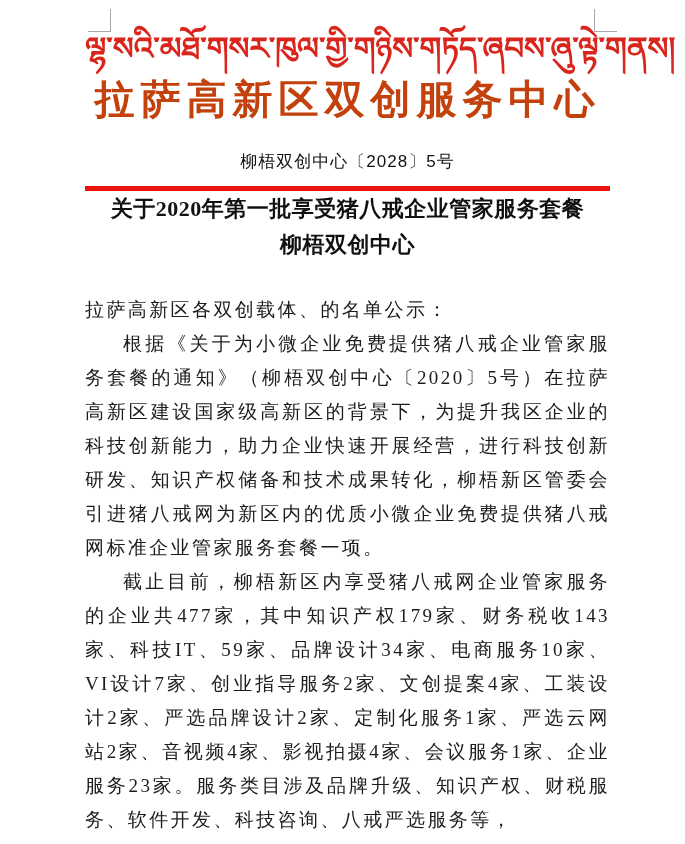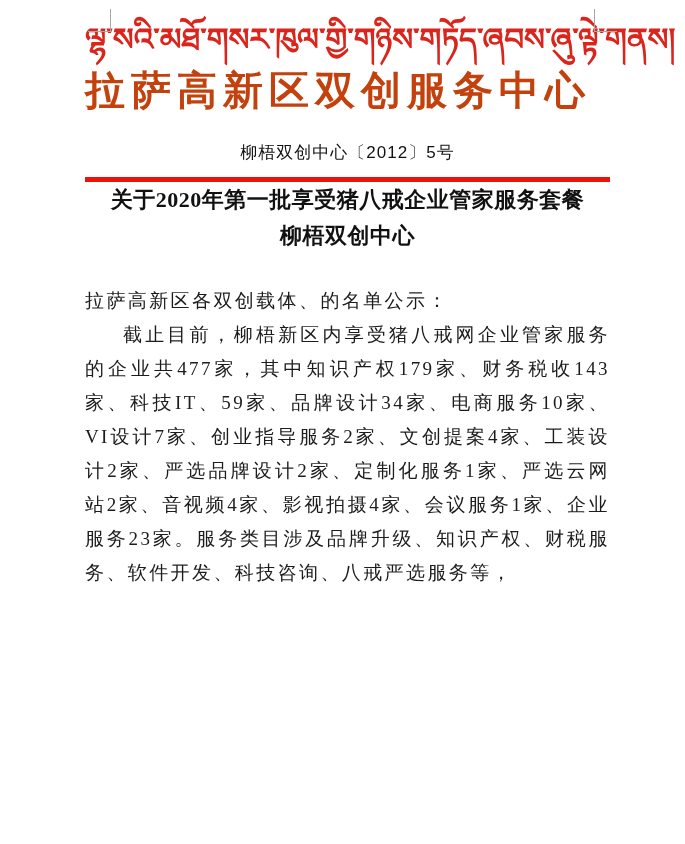--- a/index.html
+++ b/index.html
@@ -22,21 +22,21 @@
   .crop-mark.tl {
     left: 88px;
     border-right: 1px solid #a8a8a8;
     border-bottom: 1px solid #a8a8a8;
   }
   .crop-mark.tr {
     left: 594px;
     border-left: 1px solid #a8a8a8;
     border-bottom: 1px solid #a8a8a8;
   }
-  .letterhead { margin-top: 15px; }
+  .letterhead { text-align: center; margin-top: 24px; }
   .tibetan {
     color: #d9251c;
     font-size: 31px;
     line-height: 50px;
     font-weight: bold;
     white-space: nowrap;
     letter-spacing: 0px;
   }
   .org-name {
     color: #d9251c;
@@ -87,27 +87,28 @@
 <div class="page">
 
   <div class="crop-mark tl"></div>
   <div class="crop-mark tr"></div>
 
   <div class="letterhead">
     <div class="tibetan" style="color: rgb(217, 37, 28);">ལྷ་སའི་མཐོ་གསར་ཁུལ་གྱི་གཉིས་གཏོད་ཞབས་ཞུ་ལྟེ་གནས།</div>
     <div class="org-name" style="color: #c2410c;">拉萨高新区双创服务中心</div>
   </div>
 
-  <div class="doc-number">柳梧双创中心〔2012〕5号</div>
+  <div class="doc-number">柳梧双创中心〔2028〕5号</div>
 
   <div class="red-rule" style="background: rgb(234, 20, 11);"></div>
 
   <div class="doc-title">
     <div>关于2020年第一批享受猪八戒企业管家服务套餐</div>
     <div>柳梧双创中心</div>
   </div>
 
   <div class="body-text">
     <p class="salutation">拉萨高新区各双创载体、的名单公示：</p>
+    <p class="para">根据《关于为小微企业免费提供猪八戒企业管家服务套餐的通知》（柳梧双创中心〔2020〕5号）在拉萨高新区建设国家级高新区的背景下，为提升我区企业的科技创新能力，助力企业快速开展经营，进行科技创新研发、知识产权储备和技术成果转化，柳梧新区管委会引进猪八戒网为新区内的优质小微企业免费提供猪八戒网标准企业管家服务套餐一项。</p>
     <p class="para">截止目前，柳梧新区内享受猪八戒网企业管家服务的企业共477家，其中知识产权179家、财务税收143家、科技IT、59家、品牌设计34家、电商服务10家、VI设计7家、创业指导服务2家、文创提案4家、工装设计2家、严选品牌设计2家、定制化服务1家、严选云网站2家、音视频4家、影视拍摄4家、会议服务1家、企业服务23家。服务类目涉及品牌升级、知识产权、财税服务、软件开发、科技咨询、八戒严选服务等，</p>
   </div>
 
 </div>
 
 </body></html>

